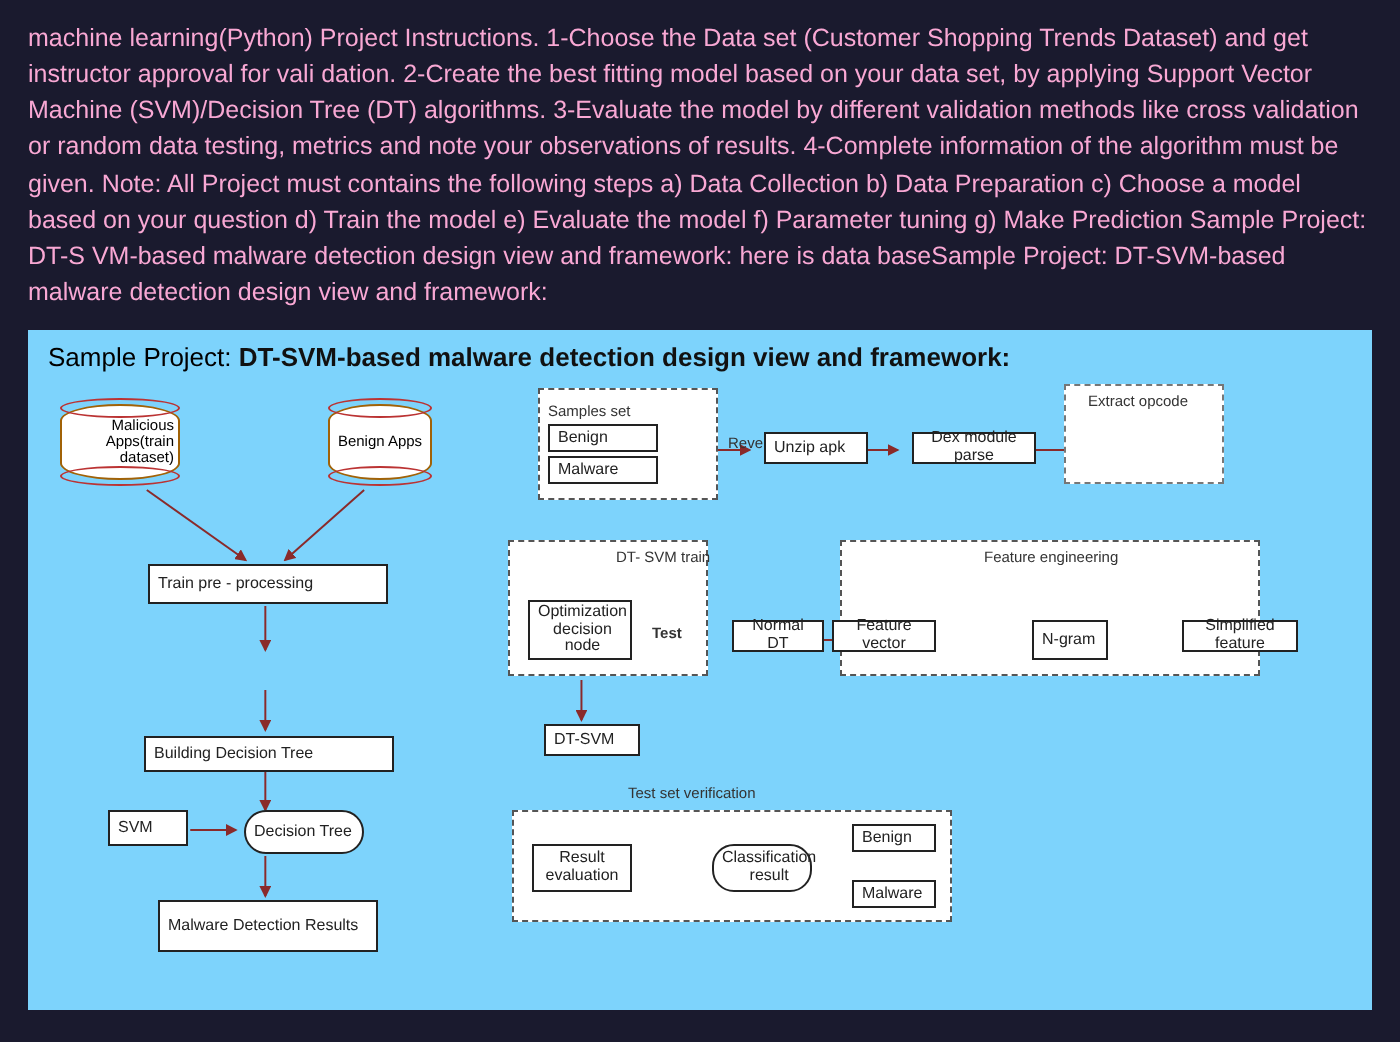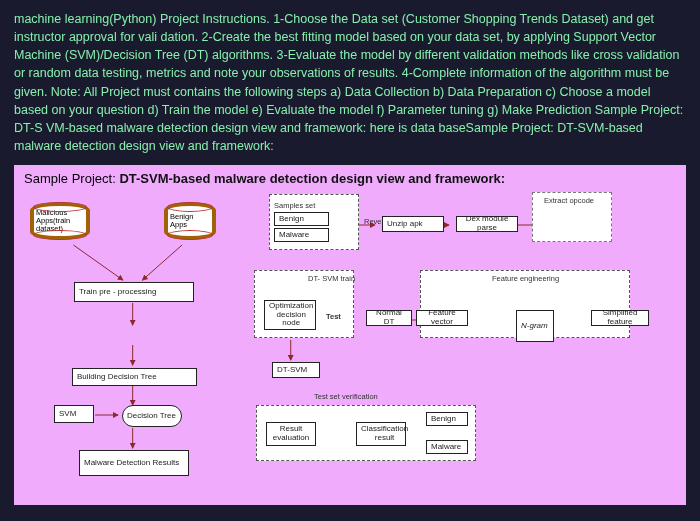--- a/index.html
+++ b/index.html
@@ -5,28 +5,28 @@
   * { margin: 0; padding: 0; box-sizing: border-box; }
   body {
     width: 700px;
     height: 521px;
     background: #1a1a2e;
     font-family: Arial, sans-serif;
     overflow: hidden;
   }
   .instructions {
     padding: 10px 14px 6px 14px;
-    color: #86efac;
+    color: #f9a8d4;
     font-size: 12.5px;
     line-height: 1.45;
     font-weight: 500;
   }
   .diagram-wrap {
     margin: 4px 14px 10px 14px;
-    background: #f0abfc;
+    background: #7dd3fc;
     padding: 6px 10px 8px 10px;
     height: 340px;
     position: relative;
   }
   .diag-title {
     font-size: 13px;
     color: #000;
     margin-bottom: 4px;
   }
   .diag-title .bold { font-weight: 700; color: #111; }
@@ -47,28 +47,28 @@
     justify-content: center;
     flex-direction: column;
     padding: 2px 4px;
     line-height: 1.1;
   }
   .dashed { border: 1px dashed #555; }
   .db {
     position: absolute;
     width: 60px;
     height: 38px;
-    border: 4px solid #a16207;
+    border: 1px solid #a16207;
     border-radius: 50% / 22%;
     background: #fff;
     font-size: 7.5px;
     display: flex;
     align-items: center;
     justify-content: center;
-    text-align: left;
+    text-align: right;
     line-height: 1.1;
     padding: 2px;
   }
   .db::before, .db::after {
     content: "";
     position: absolute;
     left: -1px; right: -1px;
     height: 8px;
     border: 1px solid #b33;
     border-radius: 50%;
@@ -138,42 +138,42 @@
     <div class="box" style="left:98px; top:215px; width:60px; height:22px;border-radius:11px;">Decision Tree</div>
     <div class="box" style="left:55px; top:260px; width:110px; height:26px;">Malware Detection Results</div>
 
     <div class="box dashed" style="left:245px; top:4px; width:90px; height:56px;">
       <div class="lbl" style="position:relative; font-size:7.5px;">Samples set</div>
       <div class="box" style="position:relative; width:55px; height:14px; margin-top:2px;">Benign</div>
       <div class="box" style="position:relative; width:55px; height:14px; margin-top:2px;">Malware</div>
     </div>
 
     <div class="lbl" style="left:340px; top:27px;">Reverse</div>
-    <div class="box" style="left:358px; top:26px; width:62px; height:16px;">Unzip apk</div>
+    <div class="box" style="left:358px; top:26px; width:52px; height:16px;">Unzip apk</div>
     <div class="box" style="left:432px; top:26px; width:62px; height:16px;">Dex module parse</div>
     <div class="box" style="left:522px; top:26px; width:52px; height:16px;">Get opcode</div>
 
     <div class="box dashed" style="left:508px; top:2px; width:80px; height:50px; border:1px dashed #777;"></div>
     <div class="lbl" style="left:520px; top:6px;">Extract opcode</div>
 
     <div class="box dashed" style="left:230px; top:80px; width:100px; height:68px;"></div>
     <div class="lbl" style="left:256px; top:84px;padding-left:28px;">DT- SVM train</div>
     <div class="box" style="left:240px; top:110px; width:52px; height:30px;">Optimization decision node</div>
     <div class="lbl" style="left:302px; top:122px;font-weight:bold;">Test</div>
     <div class="box" style="left:325px; top:120px; width:46px; height:16px;margin-left:17px;">Normal DT</div>
 
     <div class="box dashed" style="left:396px; top:80px; width:210px; height:68px;"></div>
     <div class="lbl" style="left:468px; top:84px;">Feature engineering</div>
     <div class="box" style="left:392px; top:120px; width:52px; height:16px;">Feature vector</div>
-    <div class="box" style="left:492px; top:120px; width:38px; height:32px;font-style:italic;">N-gram</div>
+    <div class="box" style="left:492px; top:120px; width:38px; height:20px;">N-gram</div>
     <div class="box" style="left:567px; top:120px; width:58px; height:16px;">Simplified feature</div>
 
     <div class="box" style="left:248px; top:172px; width:48px; height:16px;">DT-SVM</div>
 
     <div class="lbl" style="left:290px; top:202px;">Test set verification</div>
     <div class="box dashed" style="left:232px; top:215px; width:220px; height:56px;"></div>
     <div class="box" style="left:242px; top:232px; width:50px; height:24px;">Result evaluation</div>
-    <div class="box" style="left:332px; top:232px; width:50px; height:24px;">Classification result</div>
+    <div class="box" style="left:332px; top:232px; width:50px; height:24px;border-radius:11px;">Classification result</div>
     <div class="box" style="left:402px; top:222px; width:42px; height:14px;">Benign</div>
     <div class="box" style="left:402px; top:250px; width:42px; height:14px;">Malware</div>
 
   </div>
 </div>
 
 </body></html>

